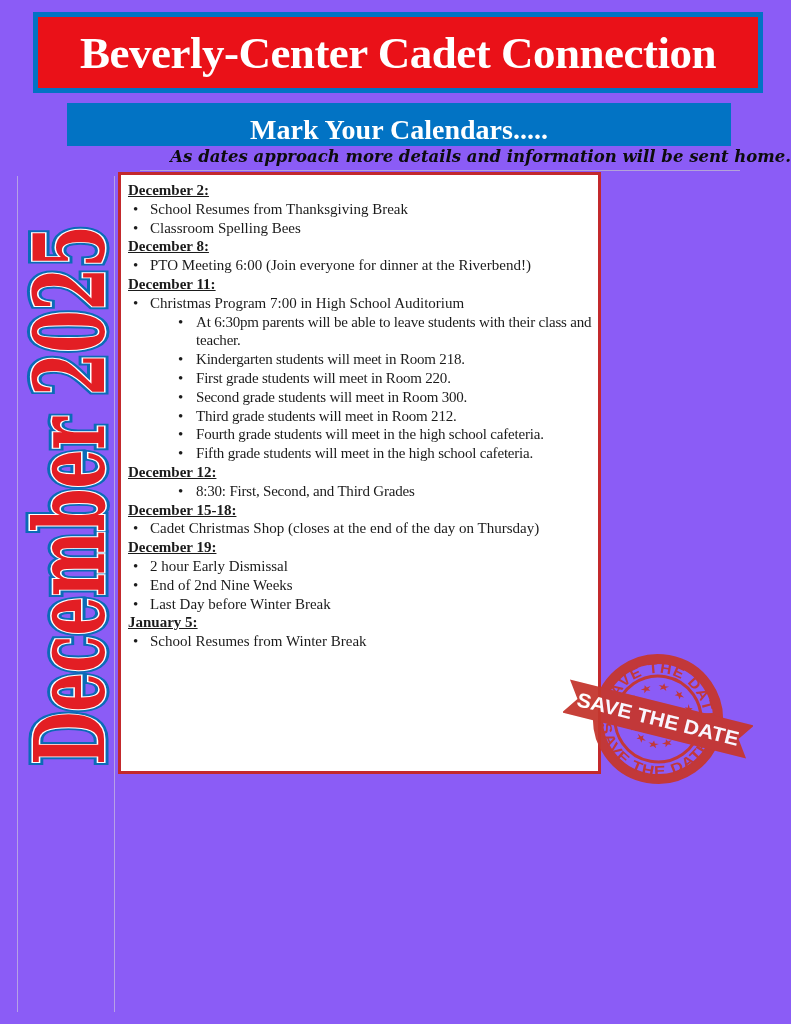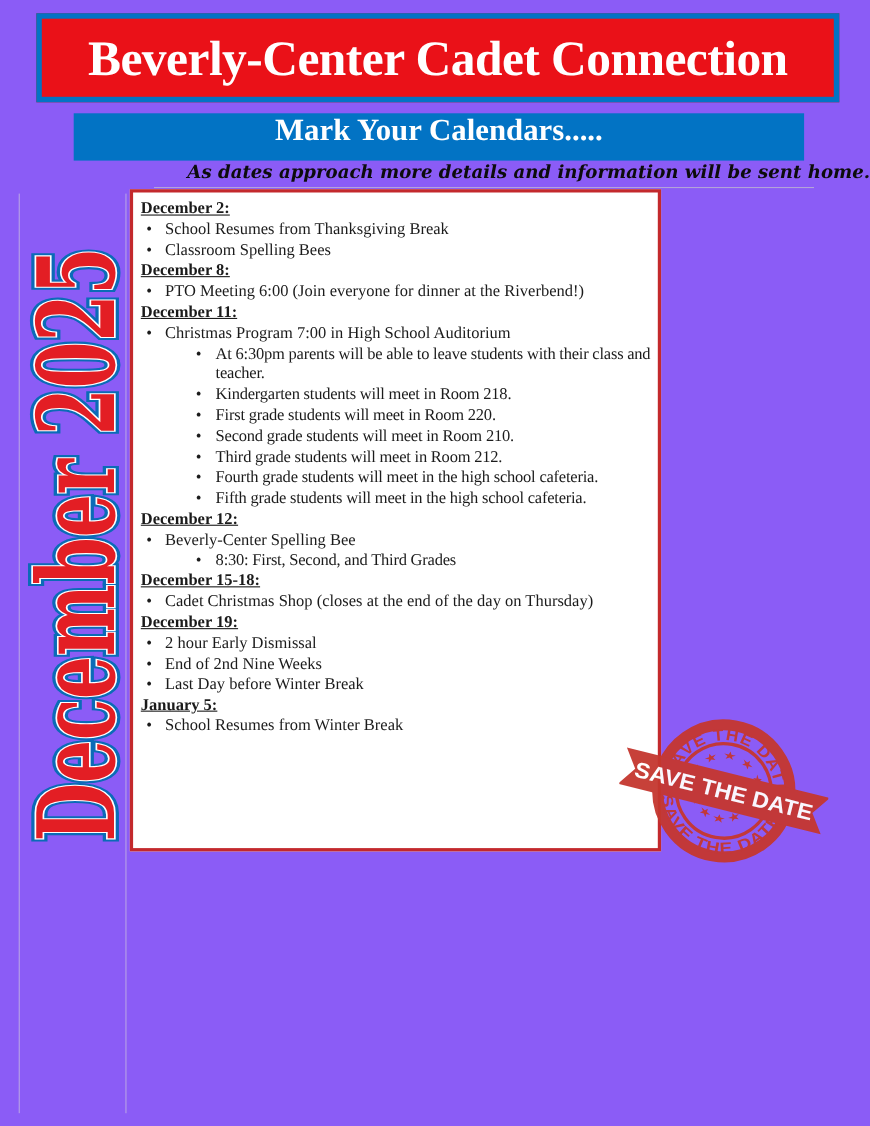--- a/index.html
+++ b/index.html
@@ -22,21 +22,21 @@
     background:var(--banner-red);border:5px solid var(--banner-blue);
     display:flex;align-items:center;justify-content:center;
   }
   .title-banner h1{
     margin:0;color:#ffffff;font-size:45px;font-weight:bold;letter-spacing:-0.5px;
     font-family:"Liberation Serif",serif;white-space:nowrap;
   }
   
   .subtitle-banner{
     position:absolute;left:67px;top:103px;width:664px;height:43px;
-    background:var(--banner-blue);display:flex;align-items:flex-start;justify-content:center;
+    background:var(--banner-blue);display:flex;align-items:flex-end;justify-content:center;
   }
   .subtitle-banner h2{
     margin:0;color:#ffffff;font-size:28px;font-weight:bold;
     font-family:"Liberation Serif",serif;white-space:nowrap;
   }
   
   .tagline{
     position:absolute;left:0;top:147px;width:791px;margin:0;text-align:right;
     font-family:"DejaVu Serif",serif;font-style:italic;font-weight:bold;
     font-size:16.5px;color:#0c0c0c;
@@ -111,26 +111,25 @@
         <div class="date-heading">December 2:</div>
         <div class="event-item l1">School Resumes from Thanksgiving Break</div>
         <div class="event-item l1">Classroom Spelling Bees</div>
         <div class="date-heading">December 8:</div>
         <div class="event-item l1">PTO Meeting 6:00 (Join everyone for dinner at the Riverbend!)</div>
         <div class="date-heading">December 11:</div>
         <div class="event-item l1">Christmas Program 7:00 in High School Auditorium</div>
         <div class="event-item l2">At 6:30pm parents will be able to leave students with their class and teacher.</div>
         <div class="event-item l2">Kindergarten students will meet in Room 218.</div>
         <div class="event-item l2">First grade students will meet in Room 220.</div>
-        <div class="event-item l2">Second grade students will meet in Room 210.</div>
+        <div class="event-item l2">Second grade students will meet in Room 300.</div>
         <div class="event-item l2">Third grade students will meet in Room 212.</div>
         <div class="event-item l2">Fourth grade students will meet in the high school cafeteria.</div>
         <div class="event-item l2">Fifth grade students will meet in the high school cafeteria.</div>
         <div class="date-heading">December 12:</div>
-        <div class="event-item l1">Beverly-Center Spelling Bee</div>
         <div class="event-item l2">8:30: First, Second, and Third Grades</div>
         <div class="date-heading">December 15-18:</div>
         <div class="event-item l1">Cadet Christmas Shop (closes at the end of the day on Thursday)</div>
         <div class="date-heading">December 19:</div>
         <div class="event-item l1">2 hour Early Dismissal</div>
         <div class="event-item l1">End of 2nd Nine Weeks</div>
         <div class="event-item l1">Last Day before Winter Break</div>
         <div class="date-heading">January 5:</div>
         <div class="event-item l1">School Resumes from Winter Break</div>
       </div>

